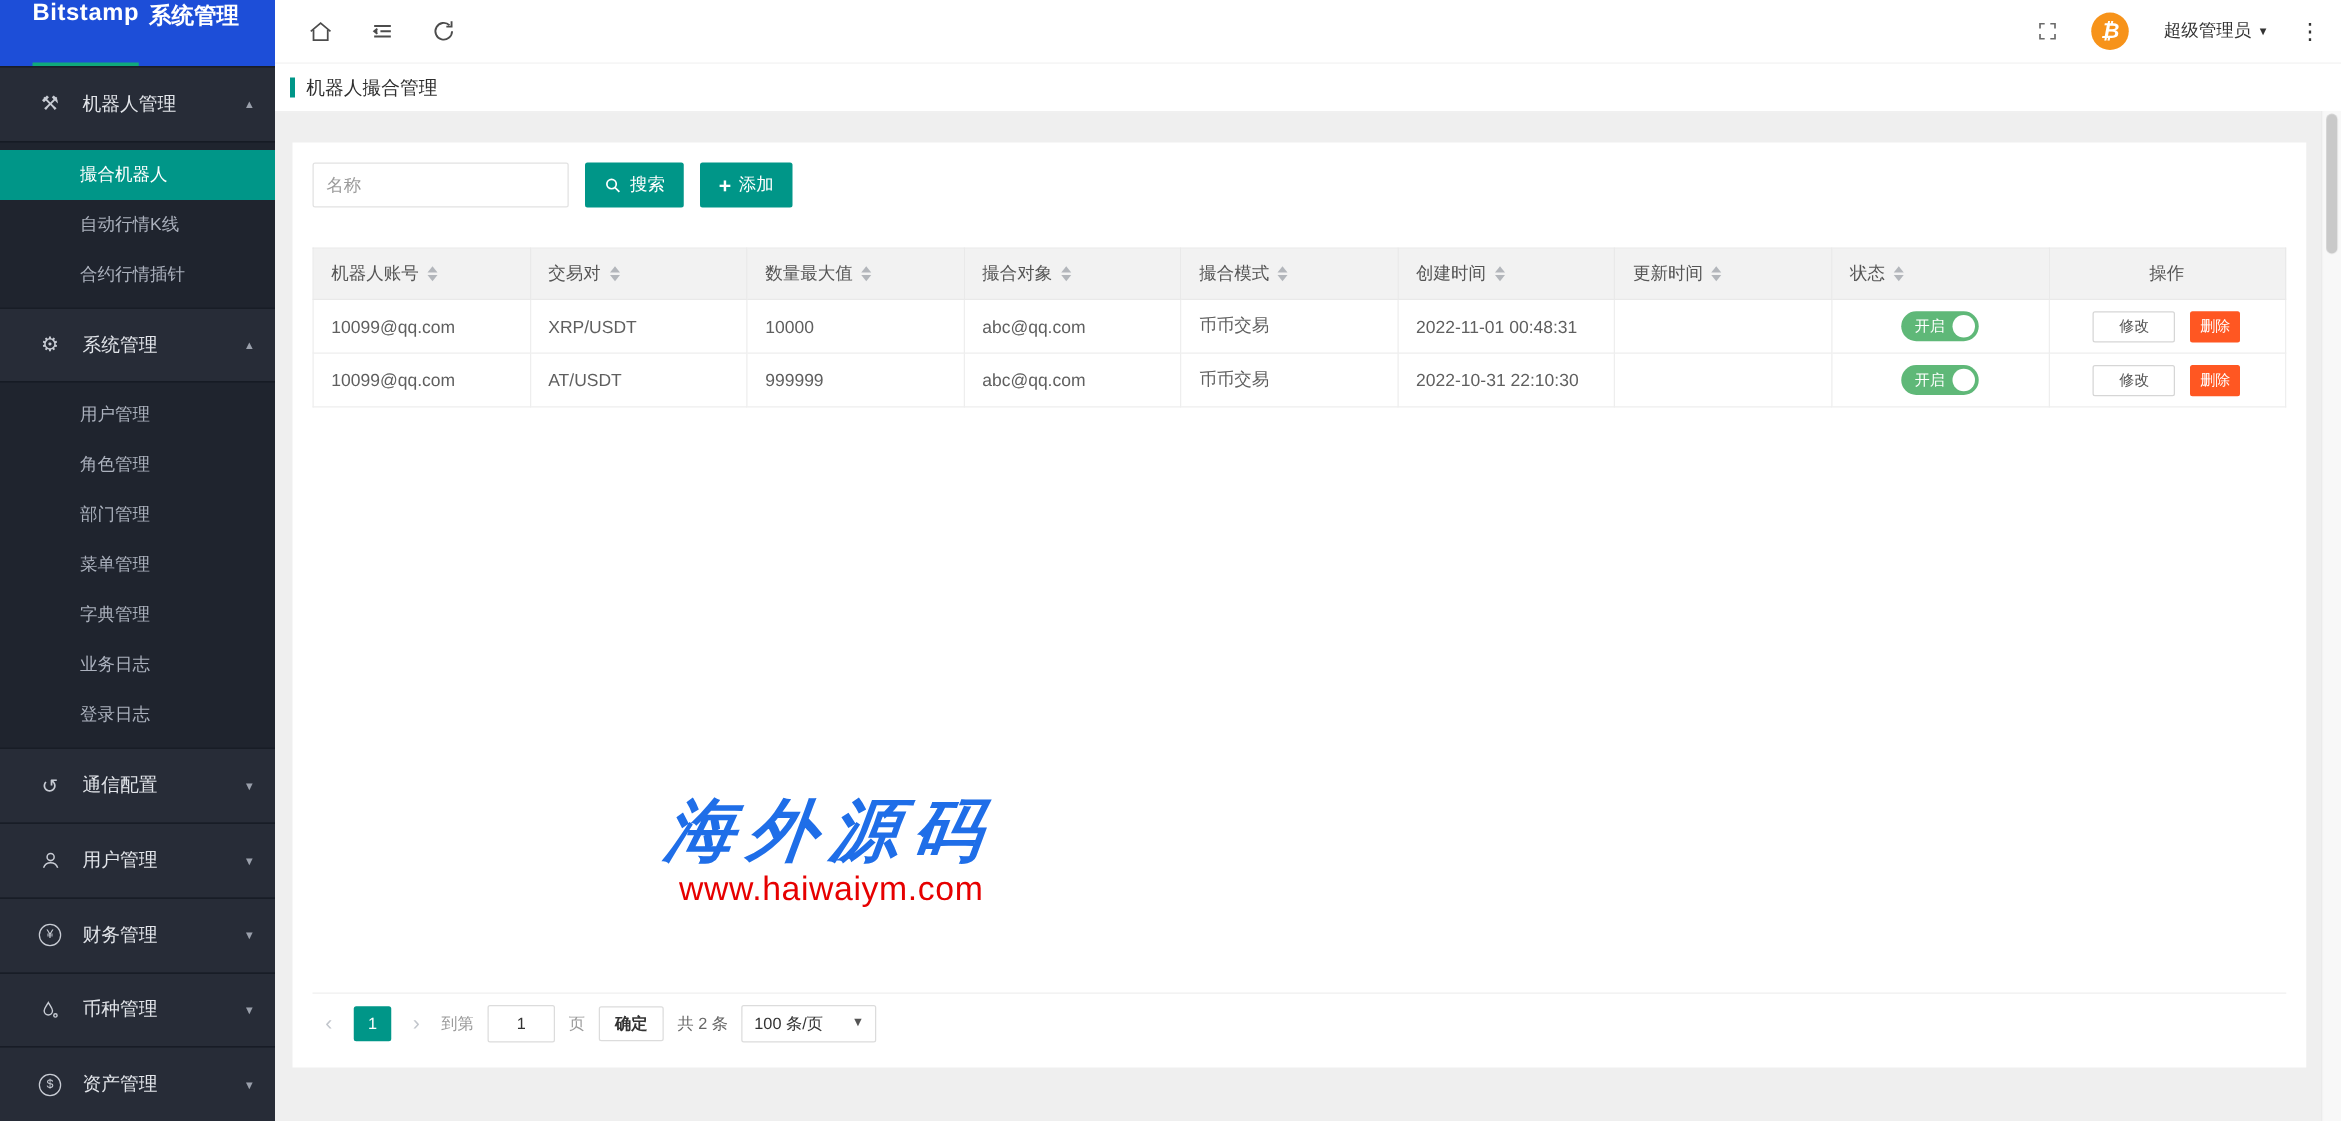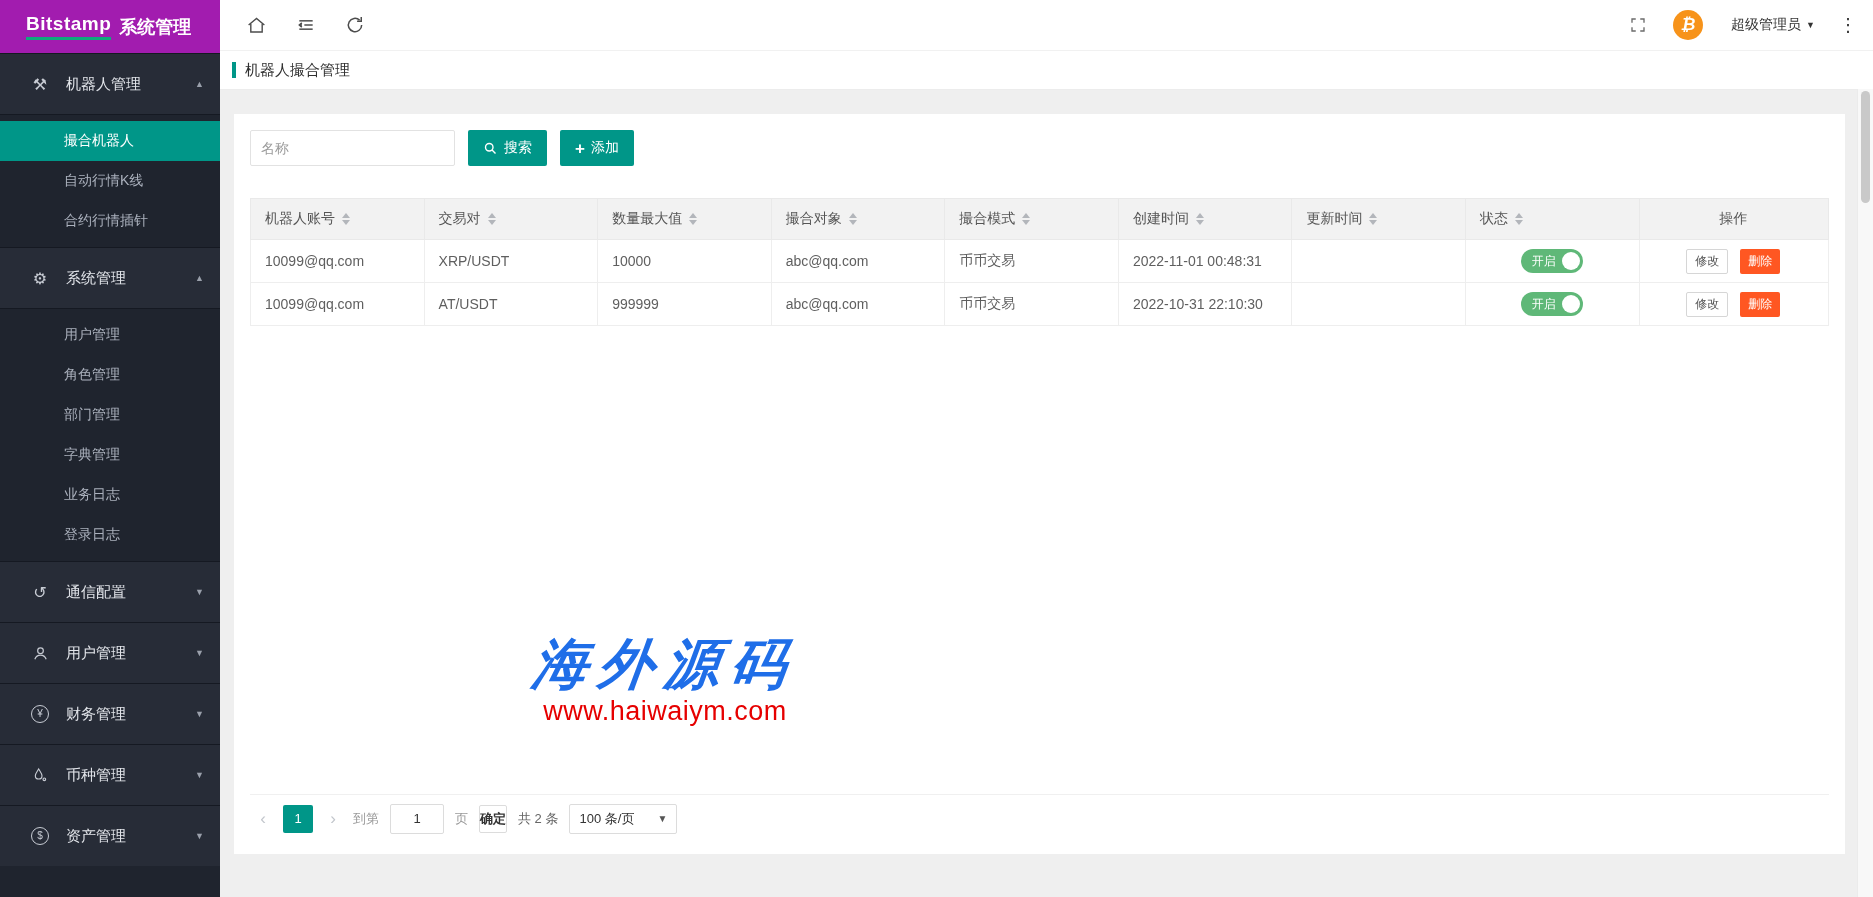--- a/index.html
+++ b/index.html
@@ -1,21 +1,21 @@
 <!DOCTYPE html>
 <html><head>
 <meta charset="utf-8">
 <style>
   html,body{margin:0;padding:0;width:1873px;height:897px;overflow:hidden;
     font-family:"Liberation Sans","DejaVu Sans",sans-serif;background:#efefef}
   .app{display:flex;width:100%;height:100%}
 
   
   .sidebar{width:220px;flex:0 0 220px;background:#1f242e;display:flex;flex-direction:column;overflow:hidden}
-  .logo{height:53px;background:#a21caf;display:flex;align-items:center;padding-left:26px;flex:0 0 53px}
+  .logo{height:53px;background:#1d4ed8;display:flex;padding-left:26px;flex:0 0 53px}
   .brand{color:#fff;font-size:19px;font-weight:bold;border-bottom:3px solid #10a97c;padding-bottom:2px;letter-spacing:.5px}
   .brand-suffix{color:#fff;font-size:18px;font-weight:bold;margin-left:8px}
   .nav-item{height:60px;display:flex;align-items:center;background:#272c37;color:#e2e5ea;font-size:15px;
     padding:0 16px 0 30px;cursor:pointer;border-top:1px solid #151922}
   .nav-ic{width:20px;color:#c8ccd4;font-size:16px;display:inline-flex;justify-content:center;align-items:center}
   .nav-label{margin-left:16px;flex:1}
   .nav-caret{font-size:9px;color:#9aa0ab}
   .submenu{background:#1f242e;padding:6px 0;border-top:1px solid #151922}
   .sub-item{height:40px;display:flex;align-items:center;padding-left:64px;color:#abb1bd;font-size:14px;cursor:pointer}
   .sub-item.active{background:#009688;color:#fff}
@@ -58,40 +58,40 @@
   .th-flex{display:inline-flex;align-items:center}
   .sort{display:inline-flex;flex-direction:column;margin-left:7px;gap:2px;cursor:pointer}
   .sort b{width:0;height:0;border-left:4px solid transparent;border-right:4px solid transparent;display:block}
   .sort .up{border-bottom:5px solid #b3b6bb}
   .sort .down{border-top:5px solid #b3b6bb}
 
   .switch{position:relative;width:62px;height:24px;border-radius:24px;background:#5FB878;color:#fff;
     font-size:12px;display:inline-flex;align-items:center;padding-left:11px;box-sizing:border-box;cursor:pointer}
   .knob{position:absolute;right:3px;top:3px;width:18px;height:18px;background:#fff;border-radius:50%}
 
-  .btn-edit{height:25px;padding:0 8px;border:1px solid #d6d6d6;background:#fff;border-radius:2px;
+  .btn-edit{height:25px;padding:0 20px;border:1px solid #d6d6d6;background:#fff;border-radius:2px;
     font-size:12px;color:#555;cursor:pointer;margin-right:8px}
   .btn-del{height:25px;padding:0 8px;border:none;background:#FF5722;border-radius:2px;
     font-size:12px;color:#fff;cursor:pointer}
 
   .empty{height:486px;position:relative}
   .watermark{position:absolute;left:200px;top:308px;width:430px;text-align:center;pointer-events:none}
   .wm1{font-family:"DejaVu Serif","Liberation Serif",serif;font-style:italic;font-weight:bold;font-size:55px;
     color:#1f6ee8;letter-spacing:11px;transform:skewX(-7deg);line-height:1.1}
   .wm2{font-size:27px;font-weight:normal;color:#e60000;letter-spacing:.5px;margin-top:1px}
 
   .pagebar{border-top:1px solid #f0f0f0;height:47px;display:flex;align-items:center;gap:11px;
     padding-left:4px;font-size:13px;color:#666;position:absolute;left:16px;right:16px;bottom:12px}
   .pg-chev{color:#c2c6cc;font-size:17px;cursor:pointer;width:18px;text-align:center;line-height:1}
   .pg-cur{width:30px;height:28px;background:#009688;color:#fff;display:flex;align-items:center;
     justify-content:center;border-radius:2px;font-size:13px;cursor:pointer}
   .pg-dim{color:#9a9a9a}
   .pg-input{width:48px;height:26px;border:1px solid #dcdcdc;border-radius:2px;text-align:center;
     font-size:13px;color:#333;outline:none}
-  .pg-btn{height:28px;padding:0 0;border:1px solid #dcdcdc;background:#fff;border-radius:2px;
+  .pg-btn{height:28px;padding:0 12px;border:1px solid #dcdcdc;background:#fff;border-radius:2px;
     font-size:13px;color:#333;font-weight:bold;cursor:pointer}
   .pg-select{height:28px;border:1px solid #dcdcdc;border-radius:2px;display:inline-flex;align-items:center;
     padding:0 9px;gap:23px;background:#fff;cursor:pointer;color:#333}
   .pg-select .caret{font-size:10px;color:#555}
 
   .scrollbar{position:fixed;right:0;top:89px;bottom:0;width:15px;background:#f8f8f8;border-left:1px solid #ebebeb}
   .thumb{position:absolute;top:2px;left:3px;width:9px;height:112px;background:#c9c9c9;border-radius:5px}
 
   .circle-ic{width:16px;height:16px;border:1.4px solid #c8ccd4;border-radius:50%;display:inline-flex;
     align-items:center;justify-content:center;font-size:10px;line-height:1}
@@ -132,20 +132,23 @@
     </div>
     <div class="submenu">
       <div class="sub-item">
         <span>用户管理</span>
       </div>
       <div class="sub-item">
         <span>角色管理</span>
       </div>
       <div class="sub-item">
         <span>部门管理</span>
+      </div>
+      <div class="sub-item">
+        <span>菜单管理</span>
       </div>
       <div class="sub-item">
         <span>字典管理</span>
       </div>
       <div class="sub-item">
         <span>业务日志</span>
       </div>
       <div class="sub-item">
         <span>登录日志</span>
       </div>

